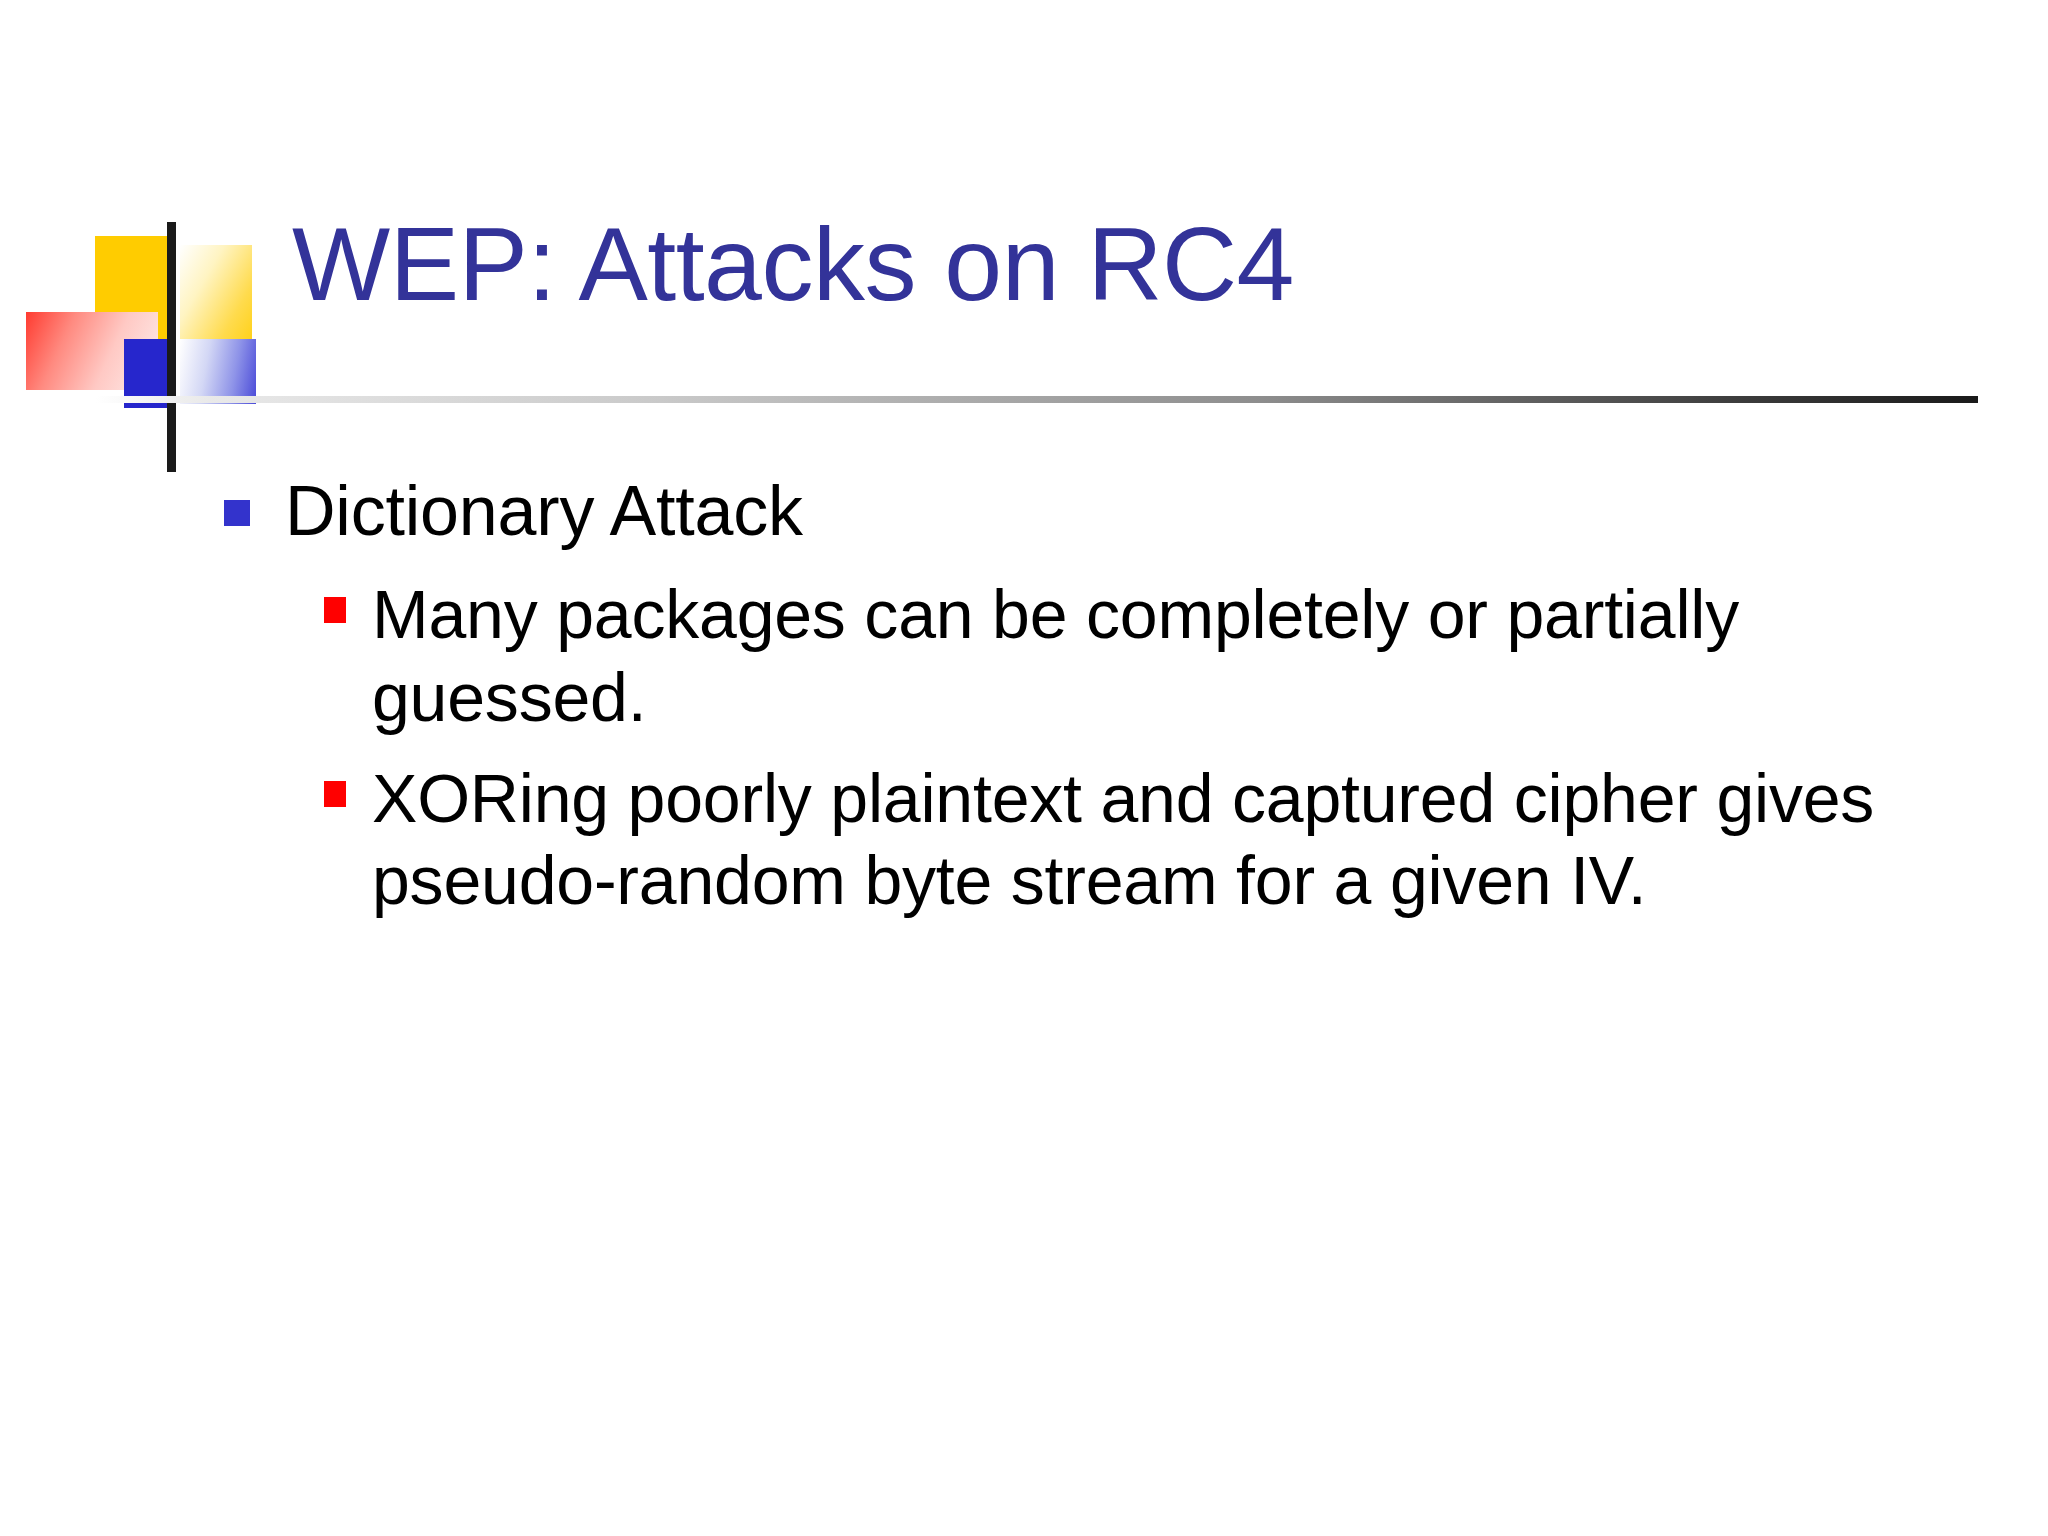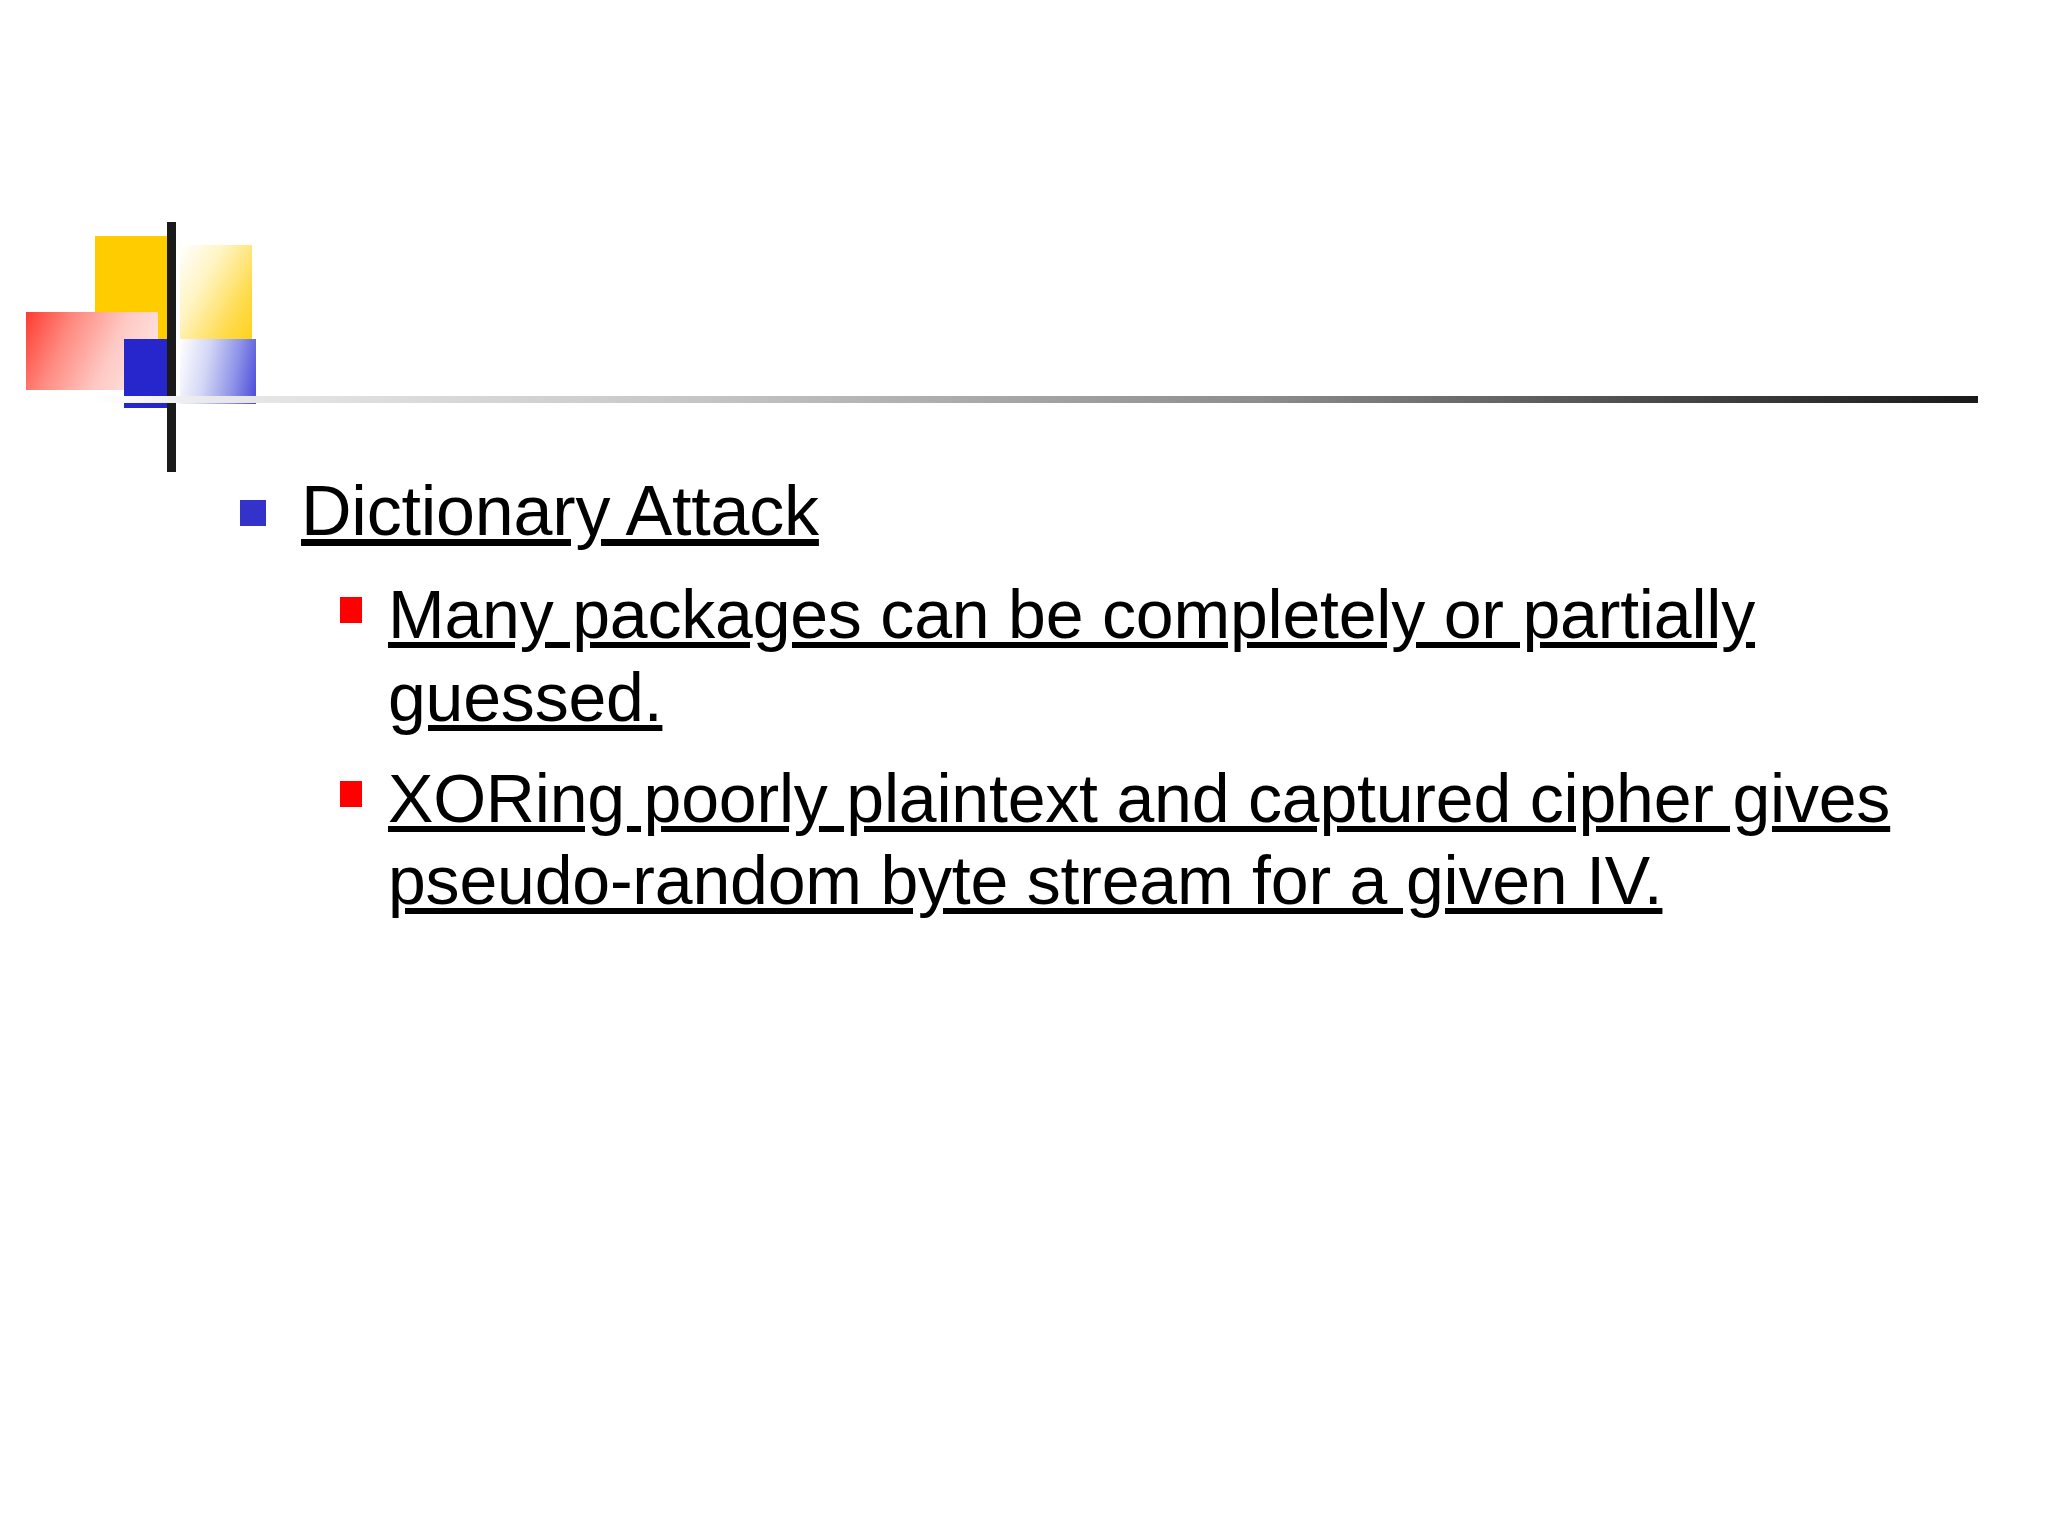--- a/index.html
+++ b/index.html
@@ -106,24 +106,23 @@
     font-size: 104px;
     line-height: 1.0;
     font-weight: normal;
     letter-spacing: -0.5px;
     white-space: nowrap;
   }
 
   
   .body-block {
     position: absolute;
-    left: 240px;
+    left: 224px;
     top: 470px;
     width: 1780px;
-    text-decoration: underline;
   }
 
   .bullet-row {
     display: flex;
     align-items: flex-start;
   }
 
   
   .lvl1 {
     margin-bottom: 4px;
@@ -174,20 +173,21 @@
 
   <div class="ornament">
     <div class="orn-yellow-solid"></div>
     <div class="orn-yellow-grad"></div>
     <div class="orn-red"></div>
     <div class="orn-blue-solid"></div>
     <div class="orn-blue-grad"></div>
     <div class="orn-vbar"></div>
   </div>
 
+  <div class="slide-title">WEP: Attacks on RC4</div>
 
   <div class="title-rule"></div>
 
   <div class="body-block">
 
     <div class="bullet-row lvl1">
       <span class="marker"></span>
       <span class="text">Dictionary Attack</span>
     </div>
 

